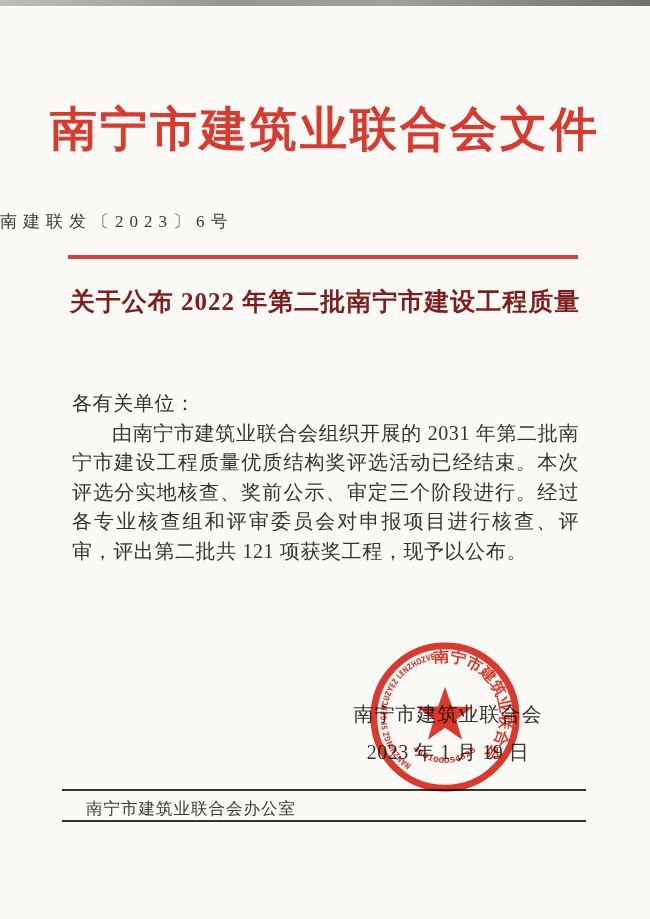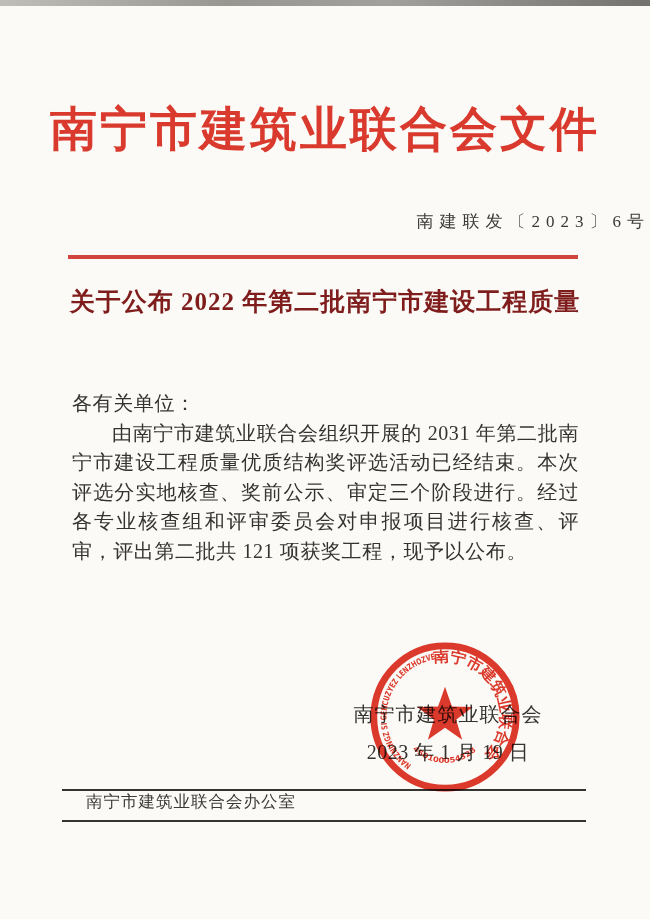--- a/index.html
+++ b/index.html
@@ -23,21 +23,21 @@
   .org-title {
     position: absolute; top: 98px; left: 0; width: 100%;
     text-align: center;
     font-size: 47px; font-weight: 700;
     letter-spacing: 3px;
     color: #d93a2d;
     white-space: nowrap;
   }
   .doc-number {
     position: absolute; top: 210px; left: 0; width: 100%;
-    text-align: right;
+    text-align: left;
     font-size: 17px;
     letter-spacing: 6px;
     color: #3b3936;
   }
   .red-rule {
     position: absolute; top: 255px; left: 68px;
     width: 510px; height: 4px;
     background: #d0453c;
   }
   .doc-title {
@@ -73,21 +73,21 @@
     z-index: 2;
     mix-blend-mode: multiply;
     opacity: 0.93;
   }
   .footer {
     position: absolute; top: 789px; left: 62px; width: 524px;
     border-top: 2px solid #35332f;
     border-bottom: 2px solid #35332f;
   }
   .footer-row {
-    display: flex; justify-content: space-between; align-items: flex-start;
+    display: flex; justify-content: space-between; align-items: flex-end;
     height: 29px;
     font-size: 16.5px;
     color: #3b3936;
   }
   .footer-office { padding-left: 24px; letter-spacing: 1px; }
   .footer-print-date { padding-right: 18px; letter-spacing: 0.5px; }
 </style>
 </head>
 <body>
 

